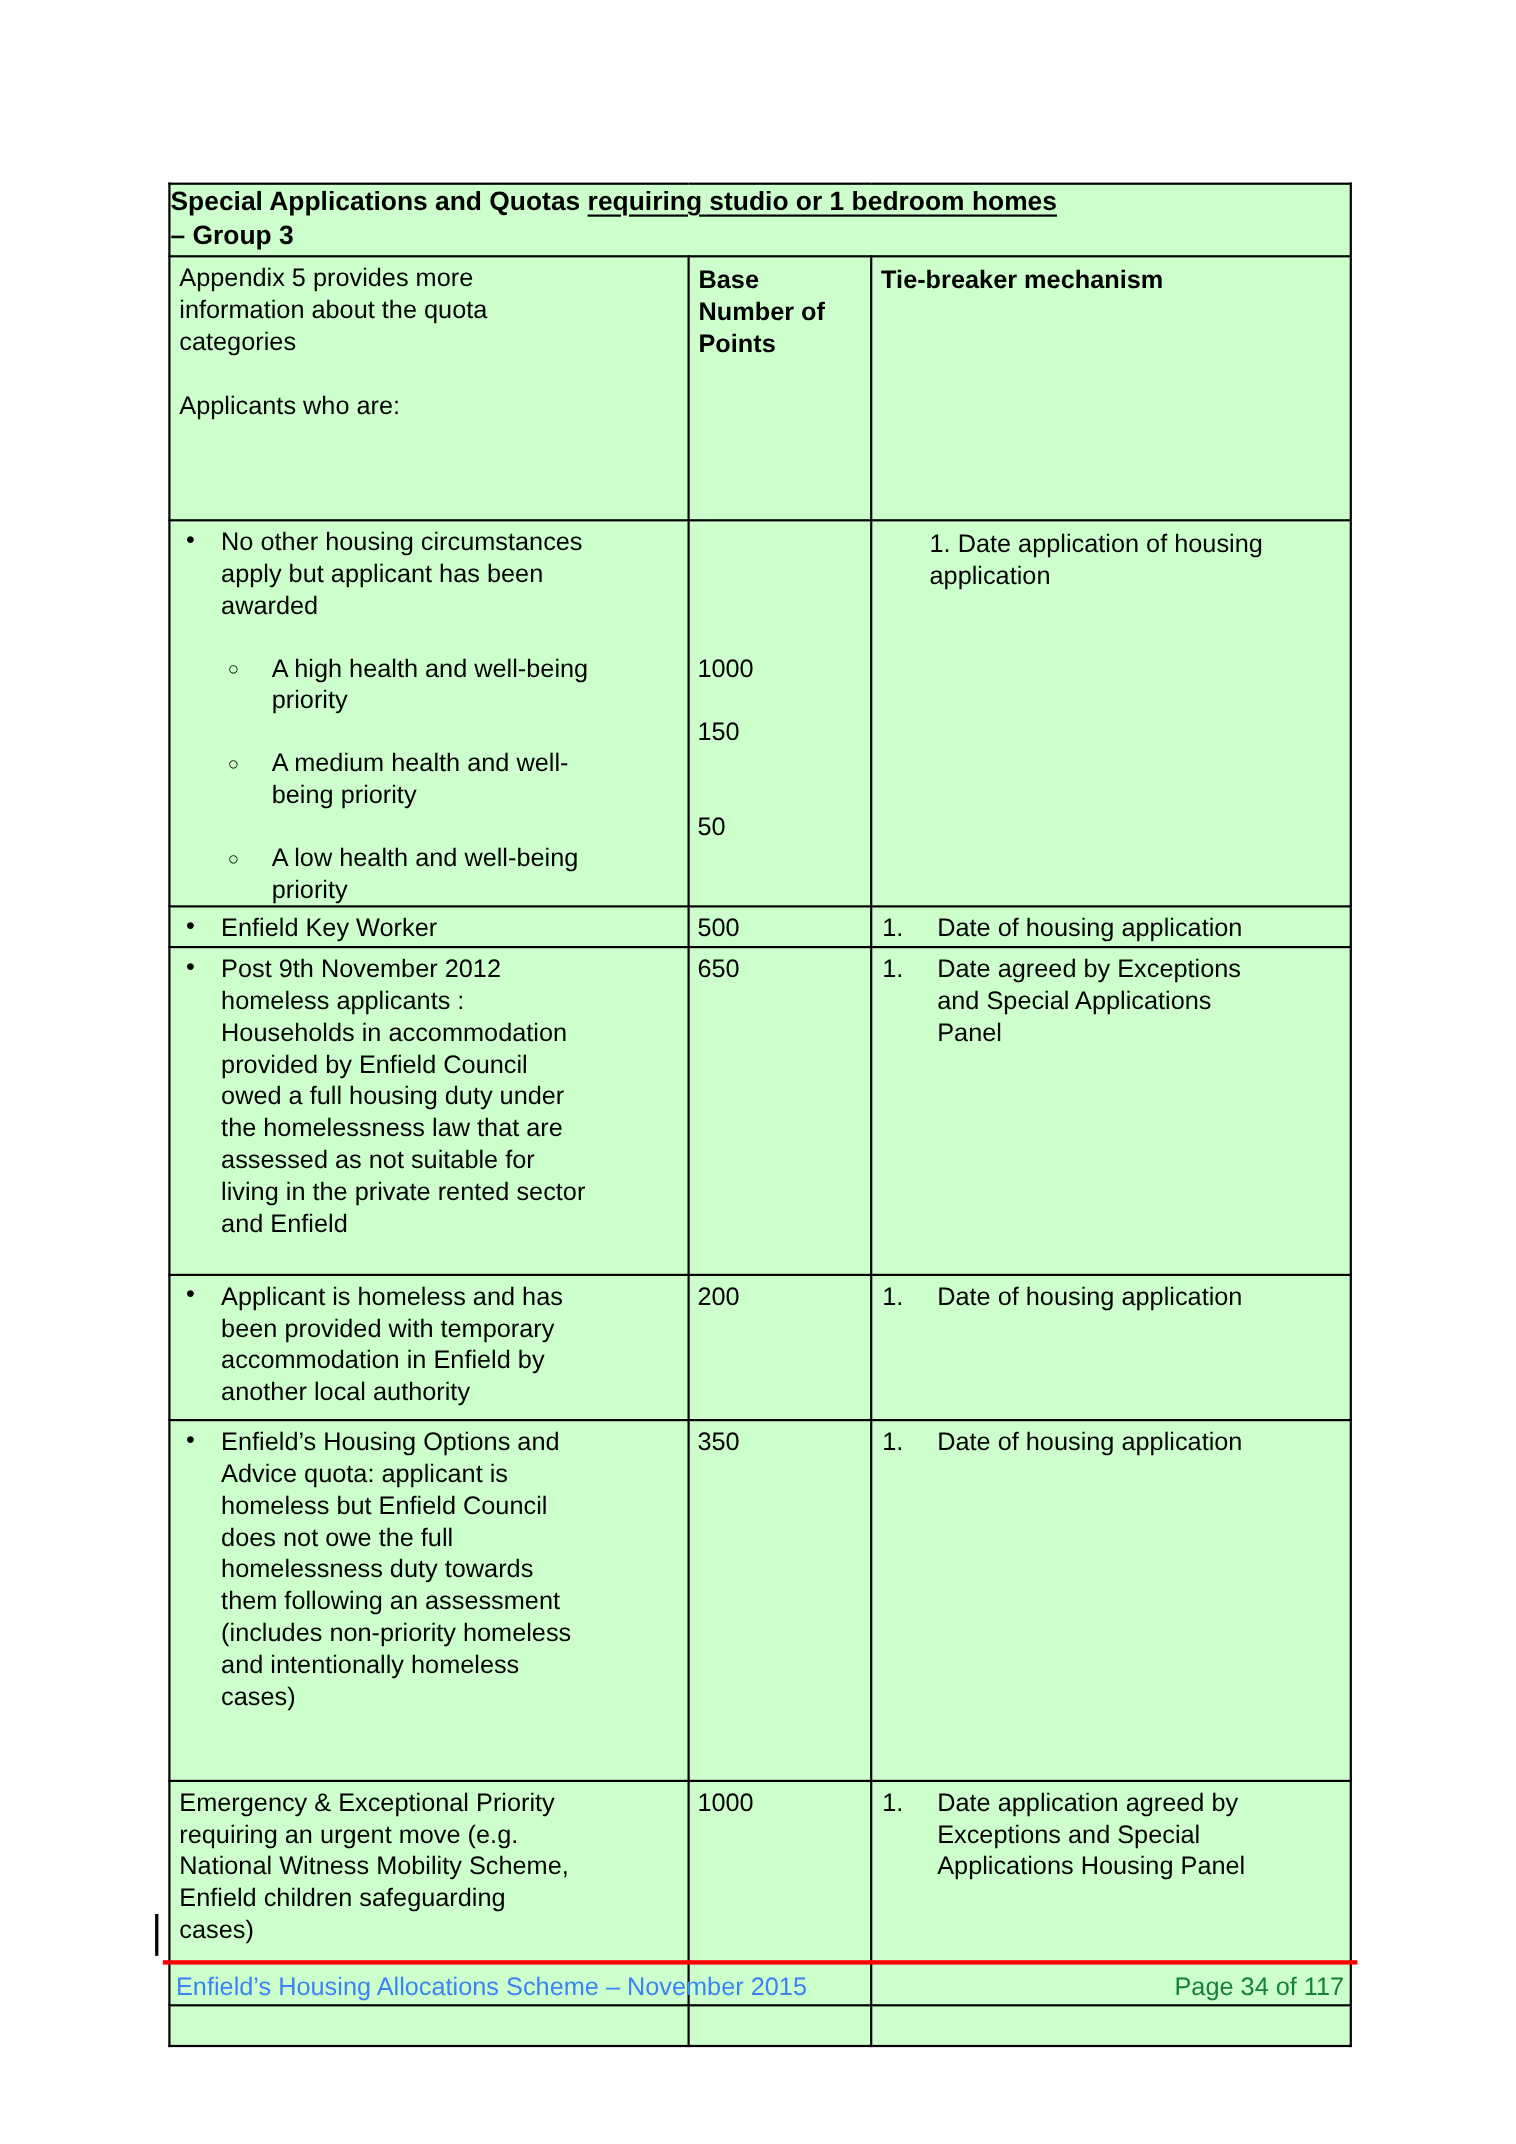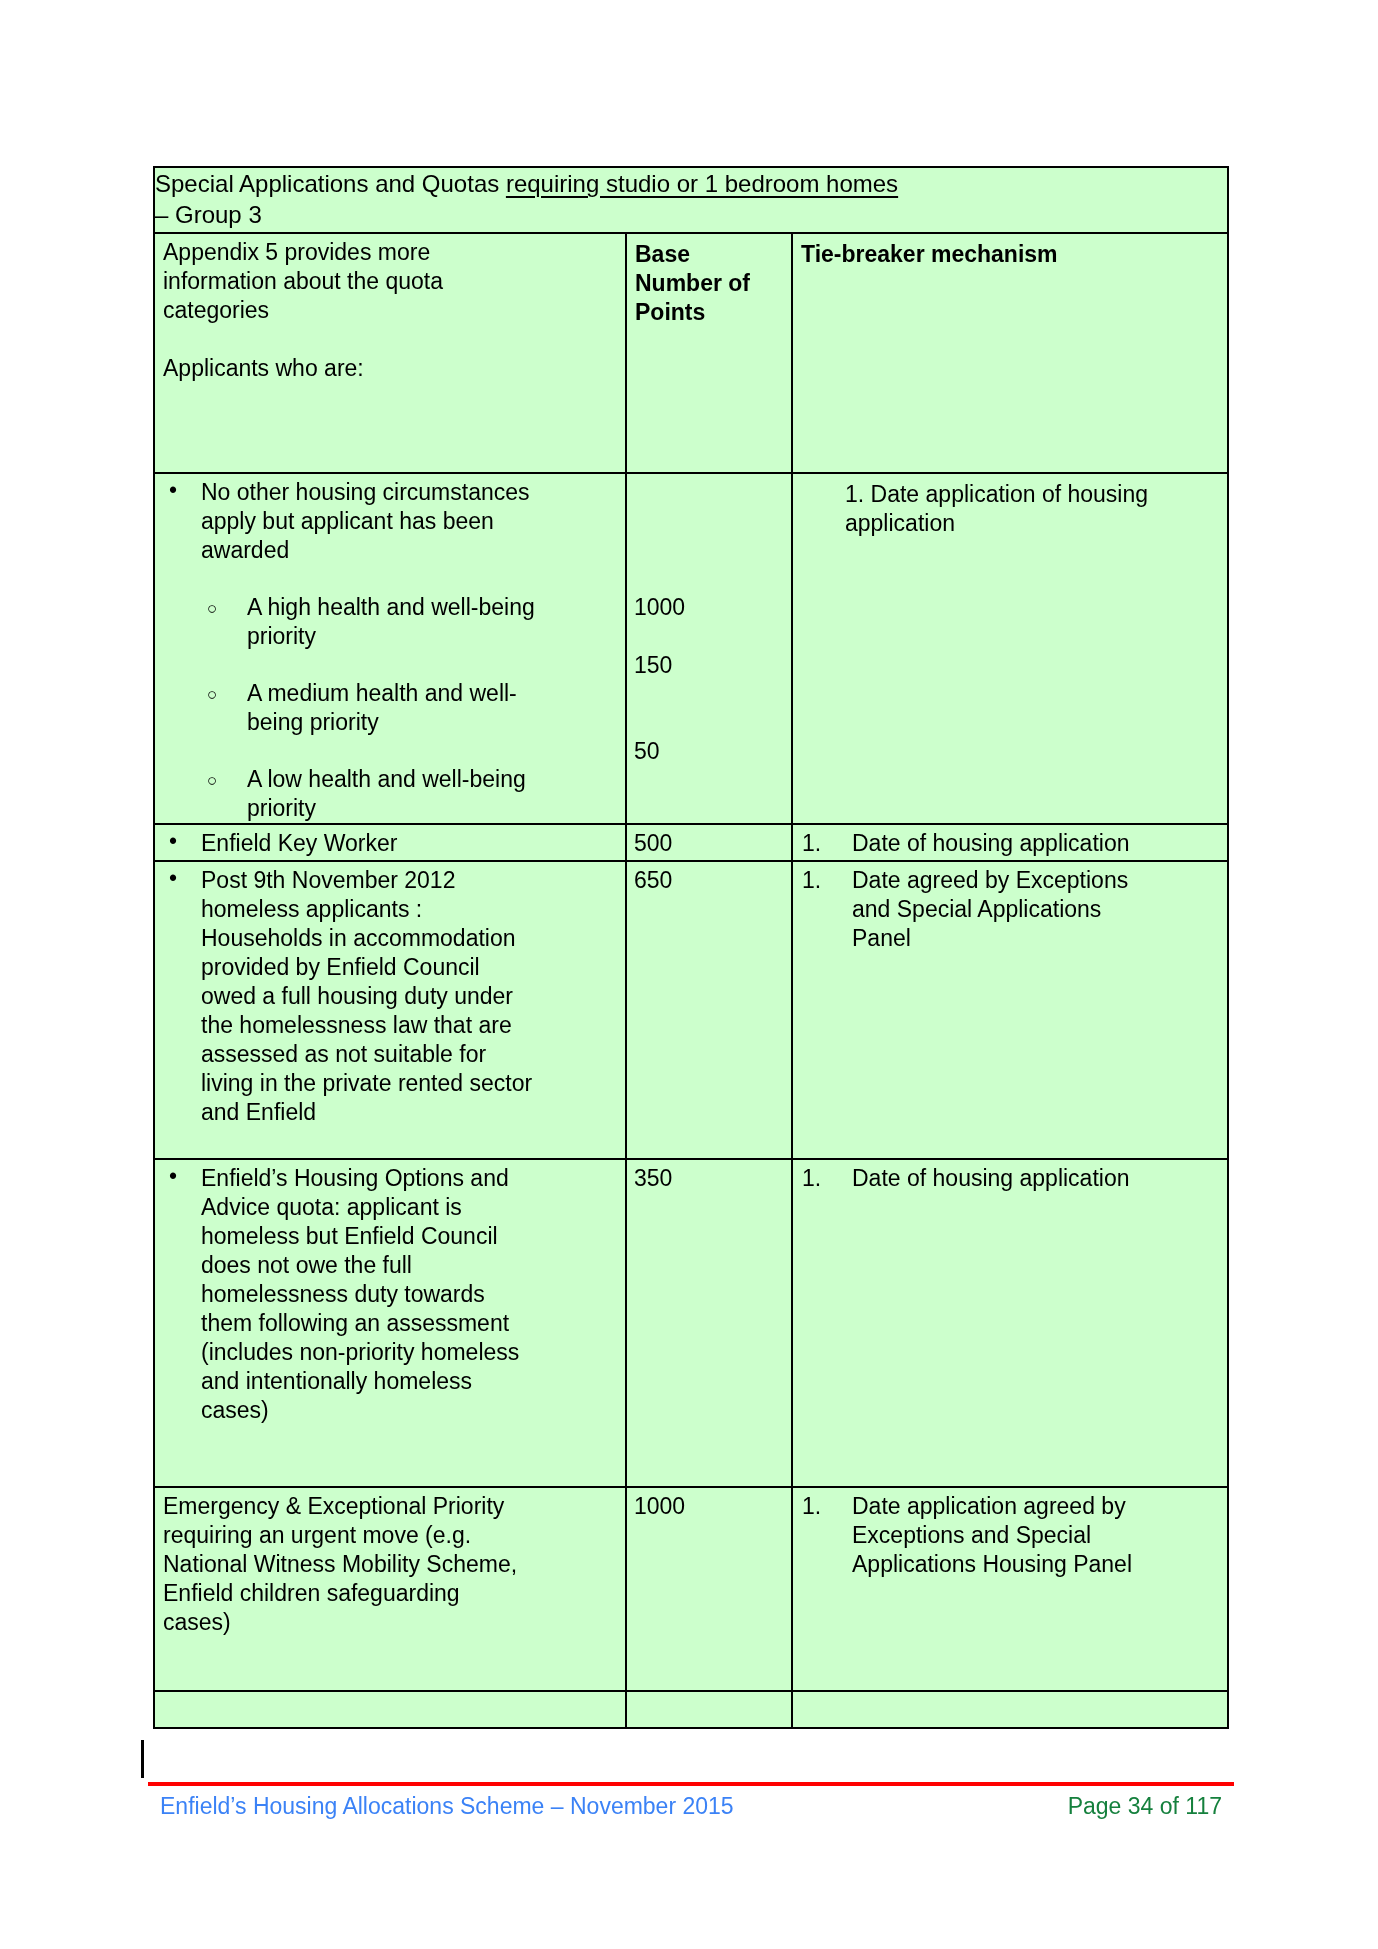--- a/index.html
+++ b/index.html
@@ -26,21 +26,21 @@
   tr.r-title{height:66px;}
   tr.r-header{height:240px;}
   tr.r1{height:264px;}
   tr.r2{height:37px;}
   tr.r3{height:298px;}
   tr.r4{height:132px;}
   tr.r5{height:328px;border-radius:24px;}
   tr.r6{height:204px;}
   tr.r-empty{height:37px;}
   .title-cell{
-    font-weight:normal;font-size:24px;line-height:31px;
+    font-weight:bold;font-size:24px;line-height:31px;
     padding:2px 10px 0 10px;
   }
   .u{ text-decoration:underline; text-decoration-thickness:2px; text-underline-offset:4px;}
   .pad{padding:4px 12px 0 8px; white-space:pre-line;}
   .hdr-bold{font-weight:bold; padding:6px 8px 0 8px; white-space:pre-line;}
   
   .b-main{position:relative; padding:4px 12px 0 46px; white-space:pre-line;}
   .b-main::before{content:"\2022"; position:absolute; left:14px; top:2px;}
   .b-sub{position:relative; padding:0 12px 0 92px; margin-top:28px; white-space:pre-line;}
   .b-sub::before{content:"\25CB"; position:absolute; left:52px; top:1px; font-size:17px;}
@@ -157,20 +157,37 @@
       <td style="background: rgb(204, 255, 204);">
         <div class="tb">
           <span class="tb-num">1.</span>
           <span class="tb-text">Date agreed by Exceptions
 and Special Applications
 Panel</span>
         </div>
       </td>
     </tr>
 
+    <tr class="r4">
+      <td style="background: rgb(204, 255, 204);">
+        <div class="b-main">Applicant is homeless and has
+been provided with temporary
+accommodation in Enfield by
+another local authority</div>
+      </td>
+      <td style="background: rgb(204, 255, 204);">
+        <div class="pts">200</div>
+      </td>
+      <td style="background: rgb(204, 255, 204);">
+        <div class="tb">
+          <span class="tb-num">1.</span>
+          <span class="tb-text">Date of housing application</span>
+        </div>
+      </td>
+    </tr>
 
     <tr class="r5">
       <td style="background: rgb(204, 255, 204);">
         <div class="b-main">Enfield’s Housing Options and
 Advice quota:  applicant is
 homeless but Enfield Council
 does not owe the full
 homelessness duty towards
 them following an assessment
 (includes non-priority homeless

